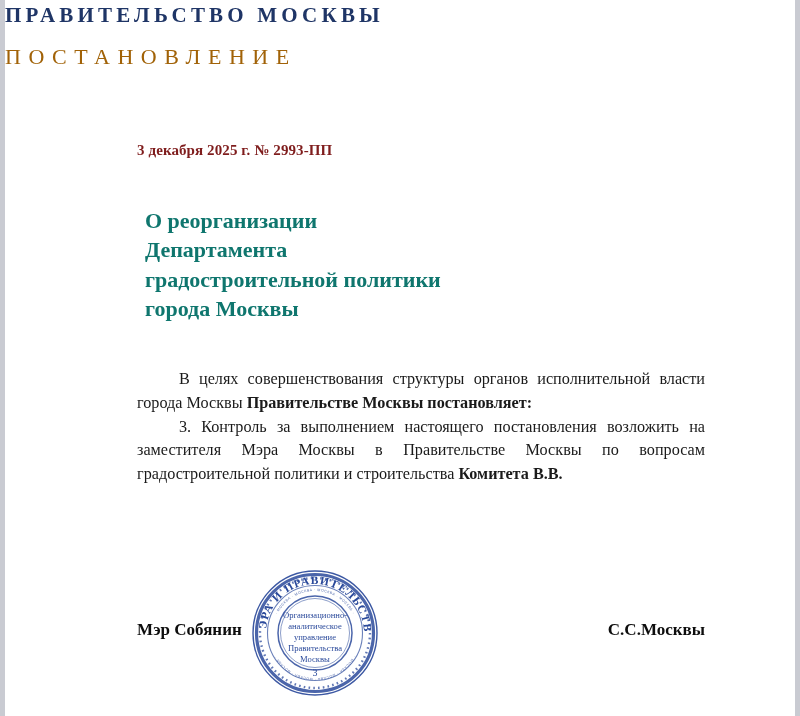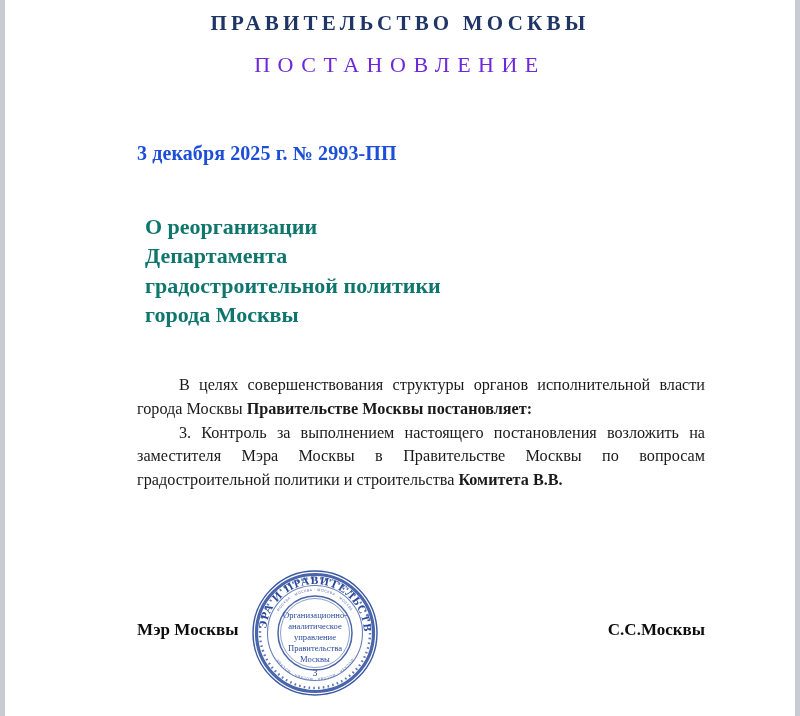--- a/index.html
+++ b/index.html
@@ -35,55 +35,55 @@
     position: absolute;
     left: 5px;
     right: 5px;
     top: 0;
     bottom: 0;
     background: #ffffff;
   }
 
   
   .doc-header {
-    text-align: center;
-    padding-top: 12px;
+    text-align: left;
+    padding-top: 4px;
   }
   .org-title {
     font-family: "Liberation Serif", "DejaVu Serif", serif;
     font-size: 21px;
     font-weight: bold;
     letter-spacing: 4.2px;
     color: #1f3566;
     line-height: 1.1;
     white-space: nowrap;
   }
   .doc-kind {
     margin-top: 18px;
     font-family: "Liberation Serif", "DejaVu Serif", serif;
     font-size: 22px;
     font-weight: normal;
     letter-spacing: 7.5px;
-    color: #6d28d9;
+    color: #a16207;
     line-height: 1.1;
     white-space: nowrap;
   }
 
   
   .doc-body {
     position: absolute;
     left: 132px;
     width: 568px;
     top: 130px;
   }
 
   .doc-meta {
-    font-size: 20px;
-    font-weight: bold;
-    color: #1d4ed8;
+    font-size: 15px;
+    font-weight: bold;
+    color: #7f1d1d;
     letter-spacing: 0.1px;
     margin: 0 0 0 0;
     padding-top: 12px;
   }
 
   .doc-subject {
     font-size: 22px;
     font-weight: bold;
     color: #0f766e;
     line-height: 1.34;
@@ -161,21 +161,21 @@
         <p><span>В целях совершенствования структуры органов исполнительной власти города Москвы </span><b>Правительстве Москвы постановляет:</b></p>
 
 
 
         <p><span>3. Контроль за выполнением настоящего постановления возложить на заместителя Мэра Москвы в Правительстве Москвы по вопросам градостроительной политики и строительства </span><b>Комитета В.В.</b></p>
 
       </div>
     </div>
 
     <div class="signature">
-      <div class="sig-role">Мэр Москвы</div>
+      <div class="sig-role">Мэр Собянин</div>
       <div class="sig-name">С.С.Москвы</div>
     </div>
 
     <div class="stamp">
       <svg width="134" height="150" viewBox="0 0 134 150" xmlns="http://www.w3.org/2000/svg">
         <defs>
           <path id="ringPathOuter" d="M 67,67 m -52,0 a 52,52 0 1,1 104,0 a 52,52 0 1,1 -104,0"></path>
           <path id="ringPathUpper" d="M 18,67 a 49,49 0 0 1 98,0"></path>
           <path id="ringPathMicro" d="M 25,67 a 42,42 0 0 1 84,0"></path>
           <path id="ringPathMicroLower" d="M 112,67 a 45,45 0 0 1 -90,0"></path>

